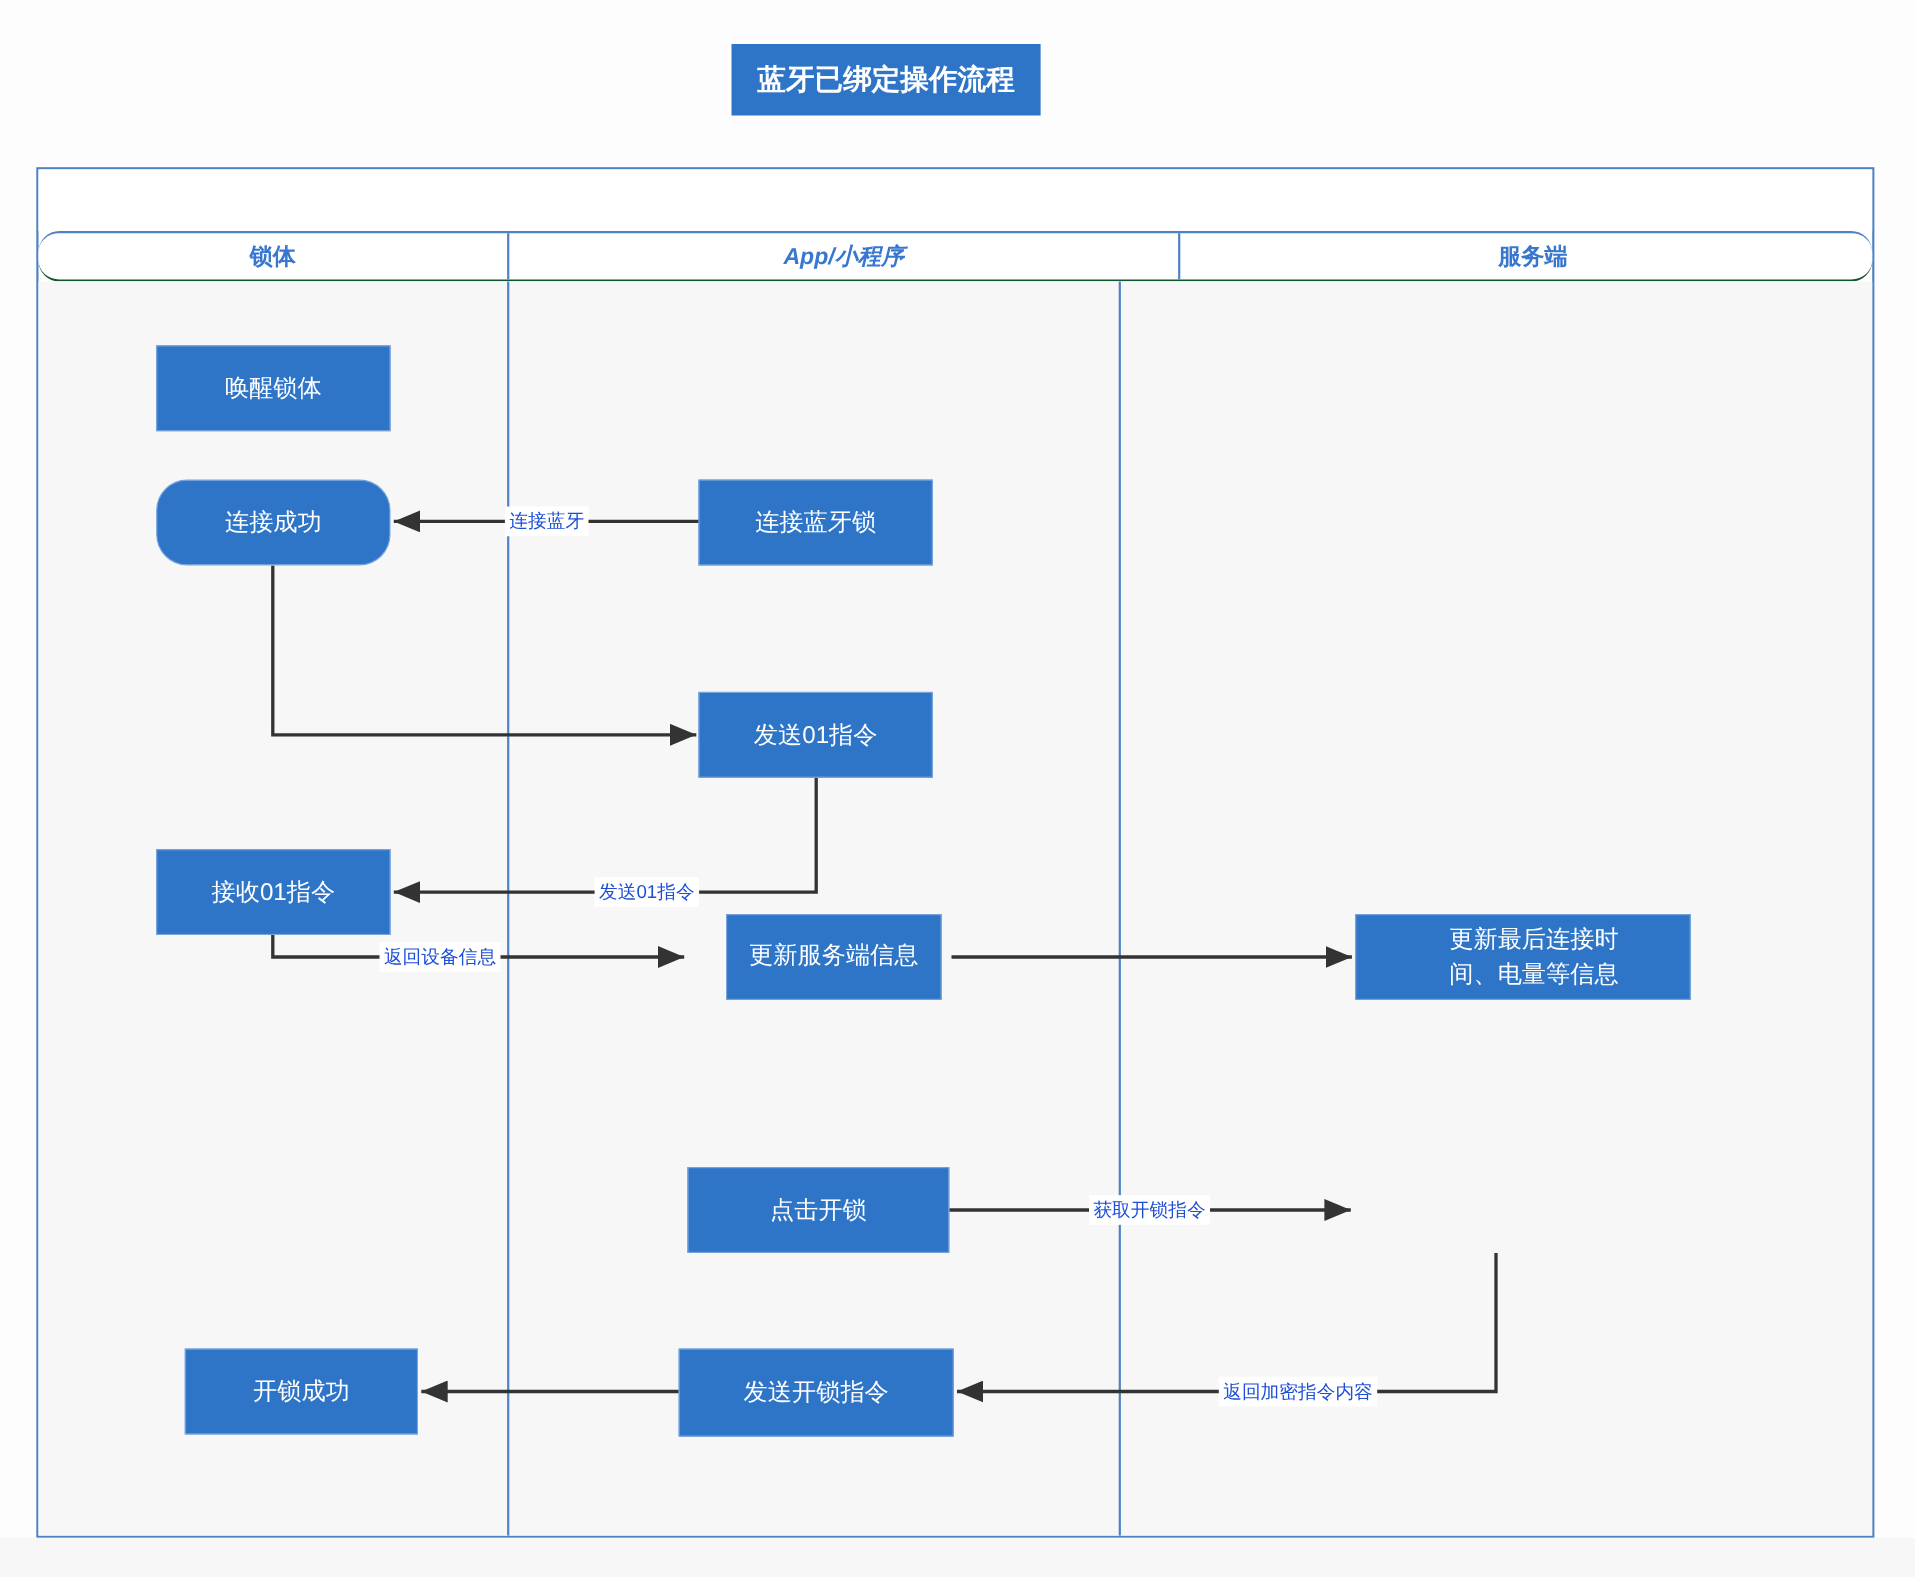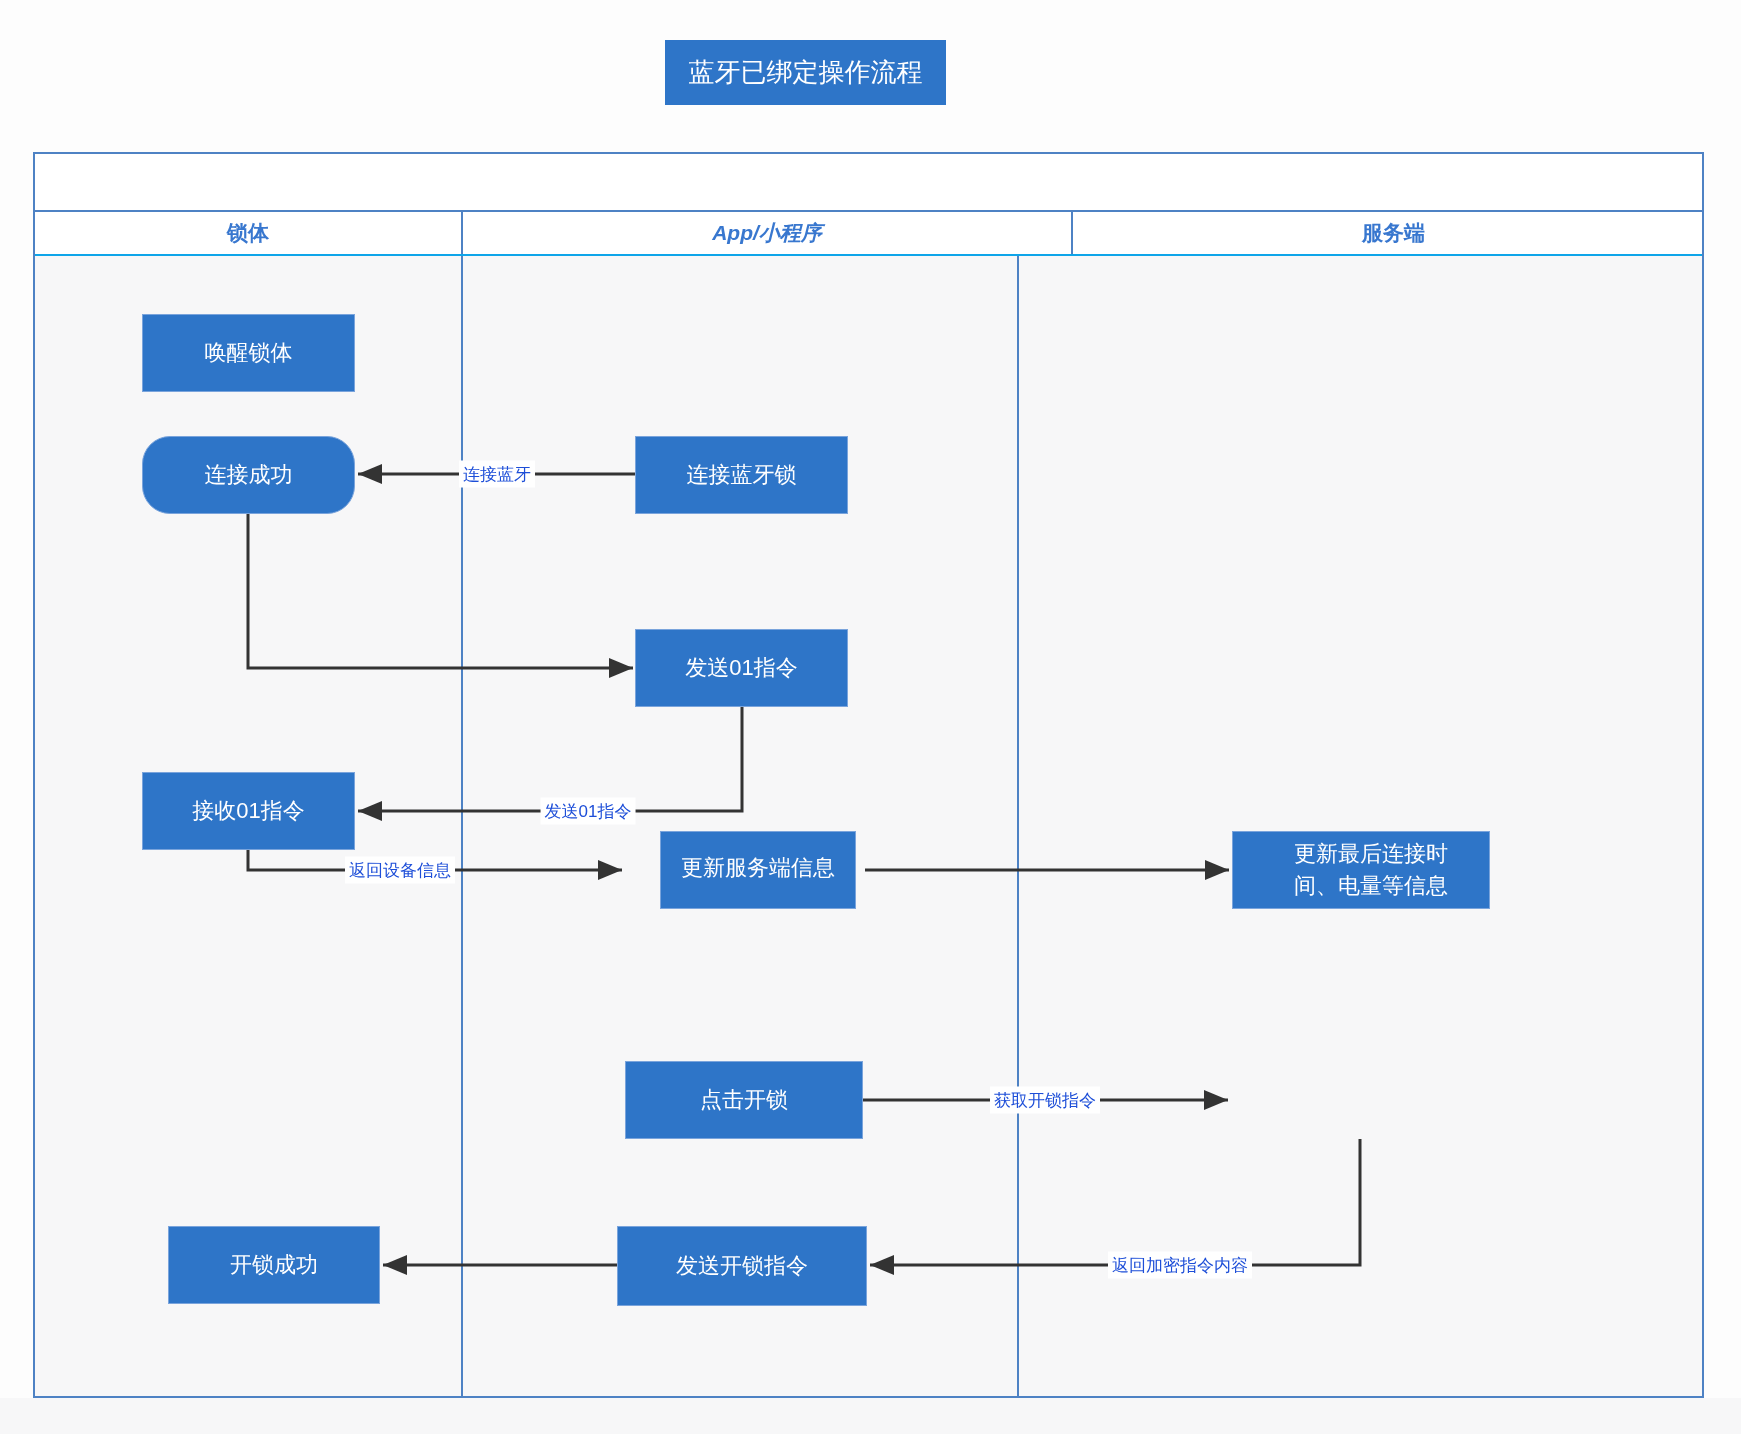--- a/index.html
+++ b/index.html
@@ -2,29 +2,29 @@
 <html><head>
 <meta charset="utf-8">
 <style>
   html,body{margin:0;padding:0;background:#fcfcfc;}
   body{font-family:"Liberation Sans", sans-serif;}
   #stage{position:relative;width:1741px;height:1434px;overflow:hidden;background:#fdfdfd;}
 
   
   .title-box{position:absolute;left:665px;top:40px;width:281px;height:65px;
     background:#2e75c8;color:#ffffff;font-size:26px;
-    display:flex;align-items:center;justify-content:center;}
+    display:flex;align-items:center;justify-content:center;font-weight:bold;}
 
   
   .pool{position:absolute;left:33px;top:152px;width:1671px;height:1246px;
     border:2px solid #4e82c4;box-sizing:border-box;background:#ffffff;
     display:flex;flex-direction:column;}
   .pool-topband{height:56px;background:#ffffff;flex:0 0 auto;}
   .lane-header-row{flex:0 0 auto;height:46px;display:flex;
-    border-top:2px solid #4e82c4;border-bottom:2px solid #0ea5e9;background:#ffffff;box-sizing:border-box;}
+    border-top:2px solid #4e82c4;border-bottom:2px solid #14532d;background:#ffffff;box-sizing:border-box;border-radius:19px;}
   .lane-header{display:flex;align-items:center;justify-content:center;
     color:#3877cf;font-size:21px;font-weight:bold;box-sizing:border-box;}
   .lane-header.c1{width:428px;border-right:2px solid #4e82c4;}
   .lane-header.c2{width:610px;border-right:2px solid #4e82c4;font-style:italic;}
   .lane-header.c3{flex:1;padding-left:12px;}
   .lane-body-row{flex:1;display:flex;background:#f7f7f8;}
   .lane-body{box-sizing:border-box;}
   .lane-body.c1{width:428px;border-right:2px solid #4e82c4;}
   .lane-body.c2{width:556px;border-right:2px solid #4e82c4;}
   .lane-body.c3{flex:1;}
@@ -83,21 +83,21 @@
       <polyline points="617,1265 383,1265" marker-end="url(#ah)"></polyline>
     </g>
   </svg>
 
   <div class="node" style="left:142px;top:314px;width:213px;height:78px;">唤醒锁体</div>
   <div class="node" style="left:142px;top:436px;width:213px;height:78px;border-radius:28px;">连接成功</div>
   <div class="node" style="left:635px;top:436px;width:213px;height:78px;">连接蓝牙锁</div>
   <div class="node" style="left:635px;top:629px;width:213px;height:78px;">发送01指令</div>
   <div class="node" style="left:142px;top:772px;width:213px;height:78px;">接收01指令</div>
   <div class="node" style="left:660px;top:831px;width:196px;height:78px;font-family:Liberation Mono, monospace;">更新服务端信息</div>
-  <div class="node" style="left:1232px;top:831px;width:258px;height:78px;padding-left:20px;">更新最后连接时
+  <div class="node" style="left:1232px;top:831px;width:305px;height:78px;padding-left:20px;">更新最后连接时
 间、电量等信息</div>
   <div class="node" style="left:625px;top:1061px;width:238px;height:78px;">点击开锁</div>
   <div class="node" style="left:617px;top:1226px;width:250px;height:80px;">发送开锁指令</div>
   <div class="node" style="left:168px;top:1226px;width:212px;height:78px;">开锁成功</div>
 
   <div class="edge-label" style="left:497px;top:474px;">连接蓝牙</div>
   <div class="edge-label" style="left:588px;top:811px;">发送01指令</div>
   <div class="edge-label" style="left:400px;top:870px;">返回设备信息</div>
   <div class="edge-label" style="left:1045px;top:1100px;">获取开锁指令</div>
   <div class="edge-label" style="left:1180px;top:1265px;">返回加密指令内容</div>

